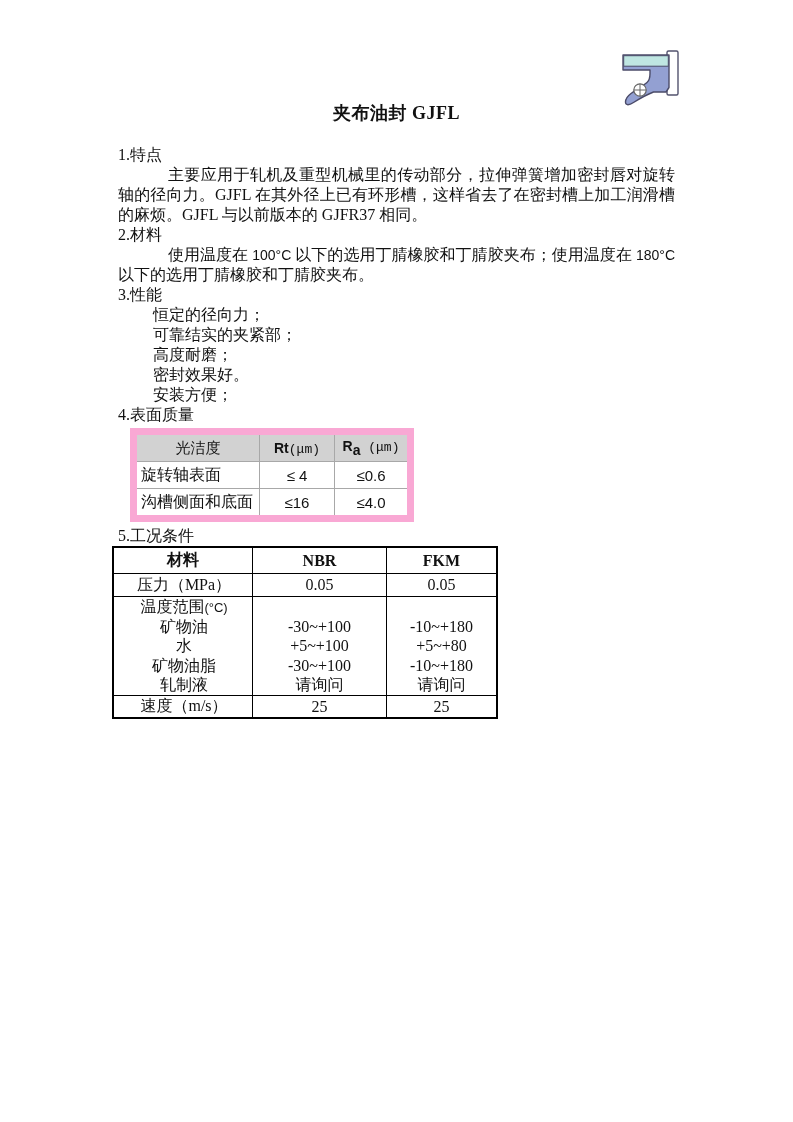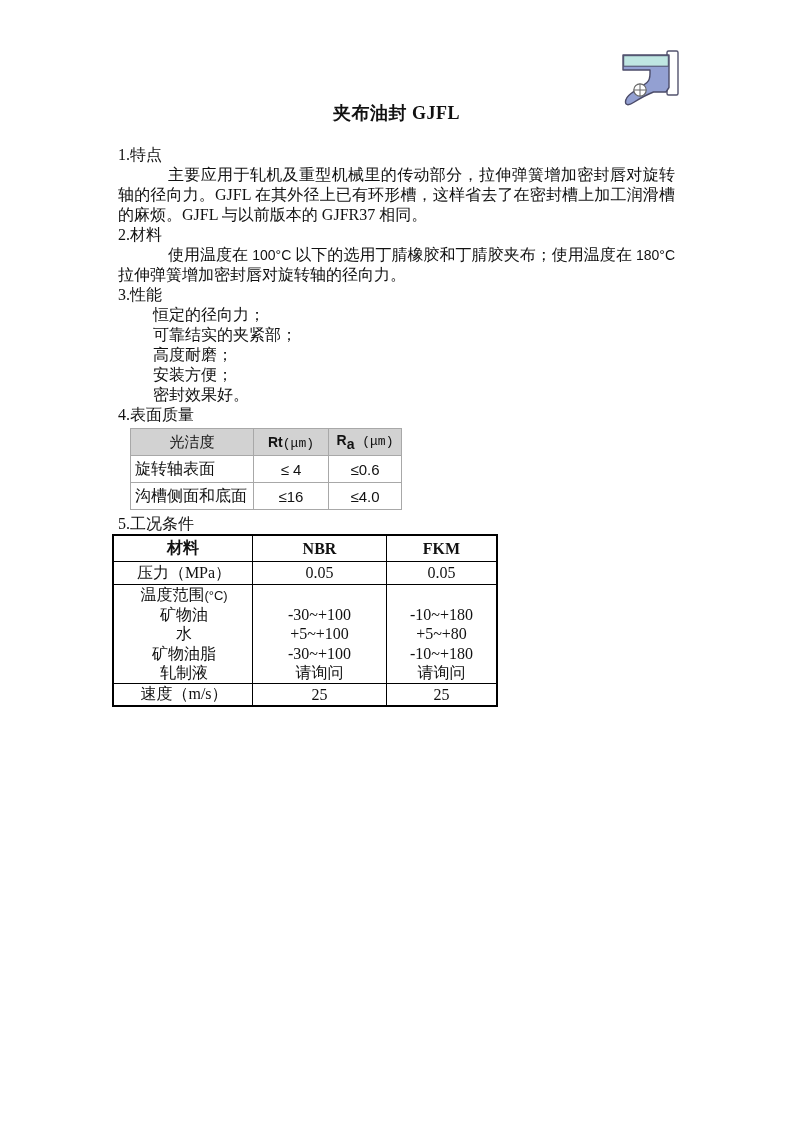--- a/index.html
+++ b/index.html
@@ -33,21 +33,21 @@
     text-indent: 50px;
   }
   .perf-item { line-height: 20px; margin-left: 35px; }
   .sans { font-family: "Liberation Sans", sans-serif; }
 
   
   .surface-table {
     border-collapse: collapse;
     margin: 3px 0 0 12px;
     table-layout: fixed;
-    border: 1px solid #f9a8d4;
+    border: 7px solid #f9a8d4;
     background: #ffffff;
   }
   .surface-table th, .surface-table td {
     border: 1px solid #a8a8a8;
     padding: 0 6px;
     height: 26px;
     overflow: hidden;
     white-space: nowrap;
   }
   .surface-table th {
@@ -121,28 +121,28 @@
   </svg>
 
   <div class="content">
 
     <h1 class="doc-title">夹布油封 GJFL</h1>
 
     <div class="sec-heading">1.特点</div>
     <p class="para">主要应用于轧机及重型机械里的传动部分，拉伸弹簧增加密封唇对旋转轴的径向力。GJFL 在其外径上已有环形槽，这样省去了在密封槽上加工润滑槽的麻烦。GJFL 与以前版本的 GJFR37 相同。</p>
 
     <div class="sec-heading">2.材料</div>
-    <p class="para"><span>使用温度在 </span><span class="sans" style="font-size:14px">100°C</span><span> 以下的选用丁腈橡胶和丁腈胶夹布；使用温度在 </span><span class="sans" style="font-size:14px">180°C</span><span> 拉伸弹簧增加密封唇对旋转轴的径向力。</span></p>
+    <p class="para"><span>使用温度在 </span><span class="sans" style="font-size:14px">100°C</span><span> 以下的选用丁腈橡胶和丁腈胶夹布；使用温度在 </span><span class="sans" style="font-size:14px">180°C</span><span> 以下的选用丁腈橡胶和丁腈胶夹布。</span></p>
 
     <div class="sec-heading">3.性能</div>
     <div class="perf-item">恒定的径向力；</div>
     <div class="perf-item">可靠结实的夹紧部；</div>
     <div class="perf-item">高度耐磨；</div>
+    <div class="perf-item">密封效果好。</div>
     <div class="perf-item">安装方便；</div>
-    <div class="perf-item">密封效果好。</div>
 
     <div class="sec-heading">4.表面质量</div>
 
     <table class="surface-table">
       <tbody>
           <tr>
         <th class="col-name">光洁度</th>
         <th class="col-rt"><span class="hdr-main">Rt</span><span class="hdr-unit">(μm)</span></th>
         <th class="col-ra"><span class="hdr-main">R</span><sub class="hdr-main">a</sub><span class="hdr-unit"> (μm)</span></th>
       </tr>

